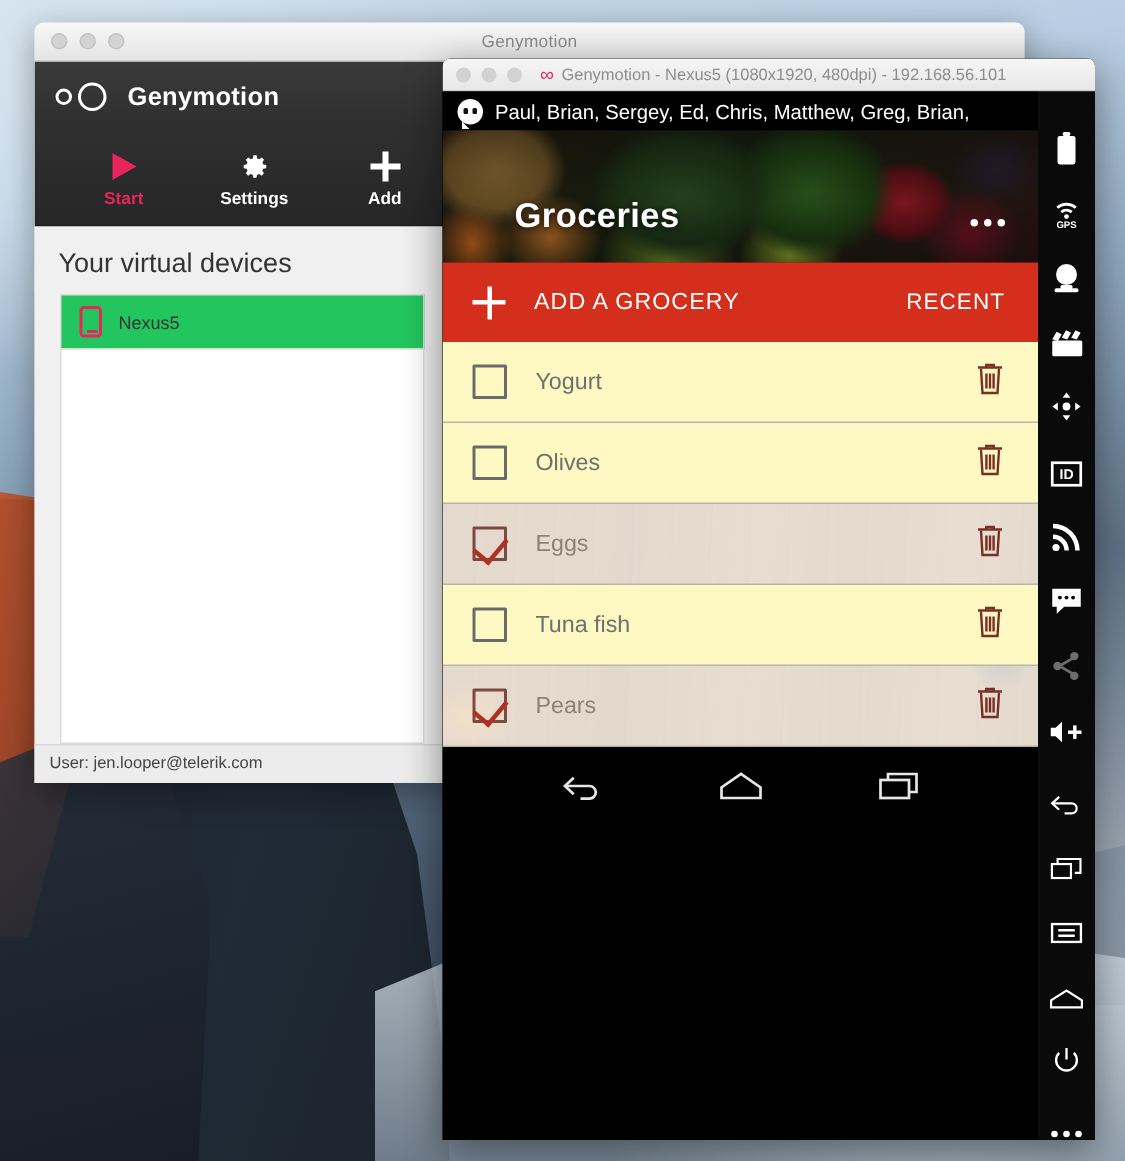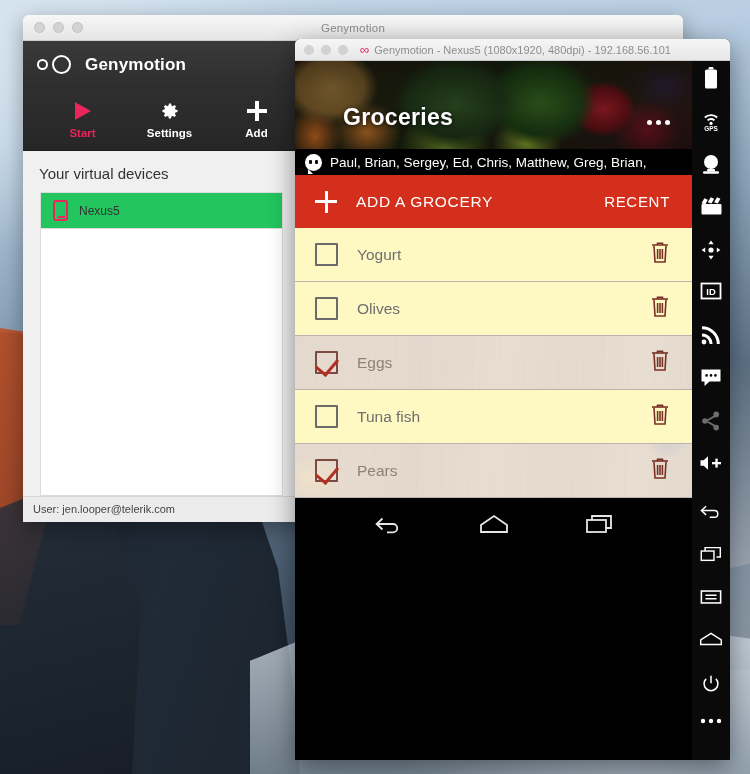--- a/index.html
+++ b/index.html
@@ -107,21 +107,21 @@
     border-bottom: 9px solid transparent;
   }
   .plus-glyph { position: relative; width: 20px; height: 20px; }
   .plus-glyph:before, .plus-glyph:after {
     content: ""; position: absolute; background: #fff;
   }
   .plus-glyph:before { left: 8px; top: 0; width: 4px; height: 20px; }
   .plus-glyph:after { top: 8px; left: 0; height: 4px; width: 20px; }
 
   #gm-devices-title {
-    font-size: 15px; color: #333; padding: 14px 16px 10px 16px; background: #f0f0f0;
+    font-size: 18px; color: #333; padding: 14px 16px 10px 16px; background: #f0f0f0;
   }
   #gm-device-list { margin: 0 17px; }
   .device-row {
     background: #22c55e; border: 1px solid #dcdcdc;
     height: 37px; display: flex; align-items: center; gap: 11px; padding-left: 12px;
   }
   .phone-ico {
     width: 15px; height: 21px; border: 2px solid #e8265b; border-radius: 3px;
     position: relative;
   }
@@ -153,21 +153,21 @@
   .infinity { color: #e8265b; font-size: 13px; line-height: 1; }
   #emu-title-text { font-size: 11px; color: #8d8d8d; white-space: nowrap; }
 
   #emu-body { display: flex; height: calc(100% - 22px); }
   #phone-screen { width: 397px; background: #000; position: relative; overflow: hidden; }
   #gm-sidebar {
     width: 38px; background: #0a0a0a; display: flex; flex-direction: column;
     align-items: center; padding-top: 6px;
   }
   .side-btn {
-    width: 38px; height: 43px; display: flex; align-items: flex-start; justify-content: center;
+    width: 38px; height: 43px; display: flex; align-items: flex-end; justify-content: center;
     color: #ffffff;
   }
   .side-btn.dim { color: #6e6e6e; }
   .side-spacer { flex: 1; }
 
   
   #status-bar {
     height: 26px; background: #000; display: flex; align-items: center;
     gap: 8px; padding-left: 10px;
   }
@@ -356,37 +356,37 @@
     <div id="emu-title-inner">
       <span class="infinity">∞</span>
       <span id="emu-title-text">Genymotion - Nexus5 (1080x1920, 480dpi) - 192.168.56.101</span>
     </div>
   </div>
 
   <div id="emu-body">
 
     <div id="phone-screen">
 
+      <div id="status-bar">
+        <span class="hangouts-ico">
+            <span class="eyes">
+              <i></i>
+              <i></i>
+            </span>
+          </span>
+        <span id="status-text">Paul, Brian, Sergey, Ed, Chris, Matthew, Greg, Brian,</span>
+      </div>
+
       <div id="app-header">
         <div id="app-title">Groceries</div>
         <div id="header-overflow">
             <i></i>
             <i></i>
             <i></i>
           </div>
-      </div>
-
-      <div id="status-bar">
-        <span class="hangouts-ico">
-            <span class="eyes">
-              <i></i>
-              <i></i>
-            </span>
-          </span>
-        <span id="status-text">Paul, Brian, Sergey, Ed, Chris, Matthew, Greg, Brian,</span>
       </div>
 
       <div id="add-bar">
         <span class="add-plus"></span>
         <span id="add-label">ADD A GROCERY</span>
         <span id="recent-label">RECENT</span>
       </div>
 
       <div id="list-wrap">
         <div id="list-bg"></div>

